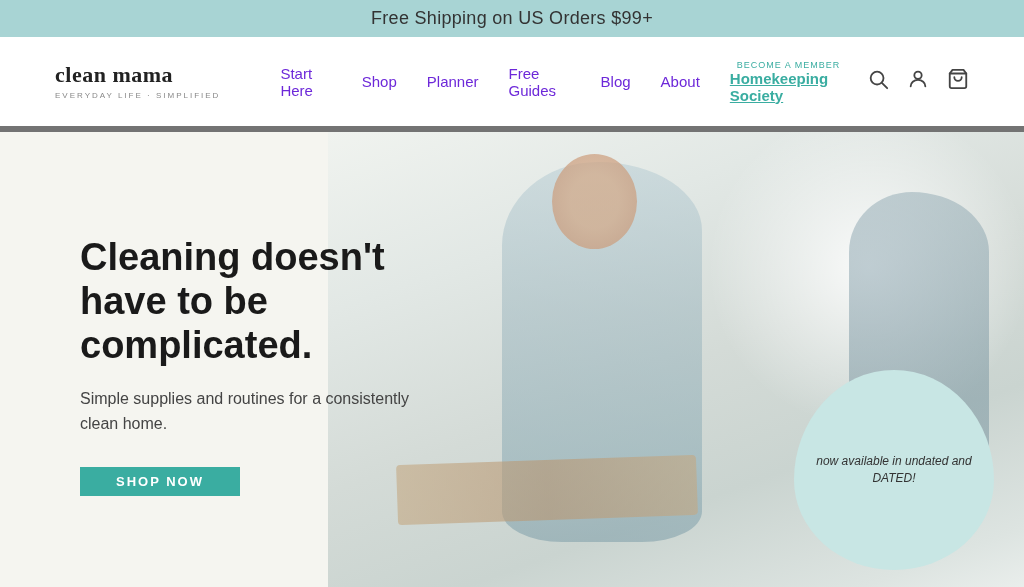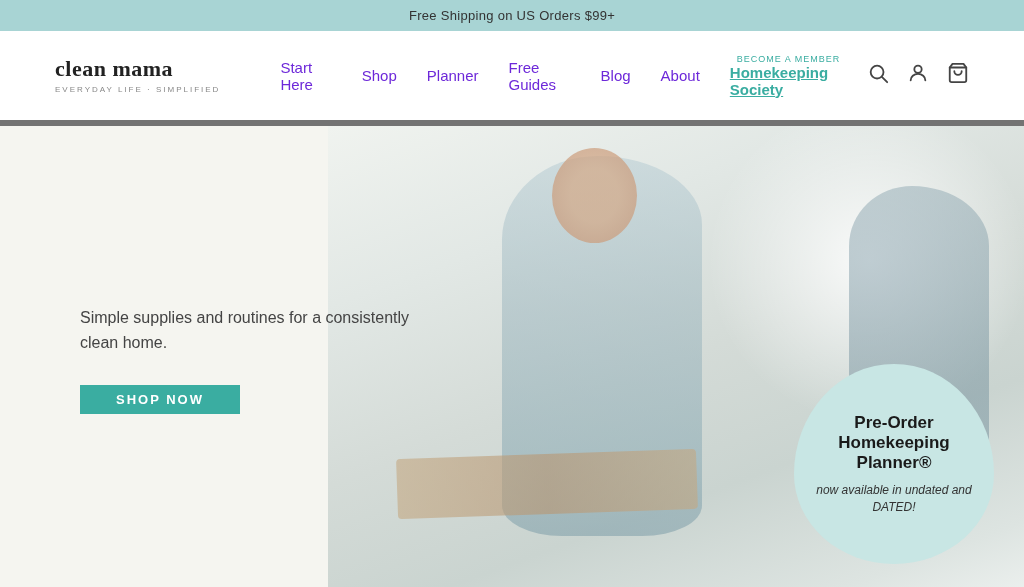--- a/index.html
+++ b/index.html
@@ -3,21 +3,21 @@
   <meta charset="utf-8">
   <style>
     * { margin: 0; padding: 0; box-sizing: border-box; }
     body { font-family: Georgia, 'Times New Roman', serif; background: #fff; width: 1024px; overflow-x: hidden; }
 
     
     .top-banner {
       background: #a8d4d4;
       text-align: center;
       padding: 8px 0;
-      font-size: 13px;
+      font-size: 18px;
       color: #333;
       letter-spacing: 0.3px;
       font-family: Arial, sans-serif;
     }
 
     
     .header {
       display: flex;
       align-items: center;
       padding: 14px 55px;
@@ -285,21 +285,21 @@
     <div style="position:absolute;bottom:80px;left:10%;width:300px;height:60px;
       background:linear-gradient(90deg,#c4a882 0%,#b89570 50%,#c4a882 100%);
       border-radius:4px;opacity:0.6;transform:rotate(-2deg);"></div>
 
     <div style="position:absolute;top:60px;right:5%;width:140px;height:300px;
       background:linear-gradient(180deg,#8fa8b2 0%,#7a96a2 50%,#6e8c98 100%);
       border-radius:45% 55% 30% 30%/20% 20% 8% 8%;opacity:0.5;"></div>
   </div>
 
   <div class="hero-content">
+    <h1 class="hero-headline">Cleaning doesn't have to be complicated.</h1>
     <p class="hero-subtext">Simple supplies and routines for a consistently clean home.</p>
     <button class="shop-now-btn">SHOP NOW</button>
   </div>
 
   <div class="preorder-bubble">
-    <div class="preorder-title">Pre-Order Homekeeping Planner®</div>
     <div class="preorder-sub">now available in undated and DATED!</div>
   </div>
 </section>
 
 </body></html>

